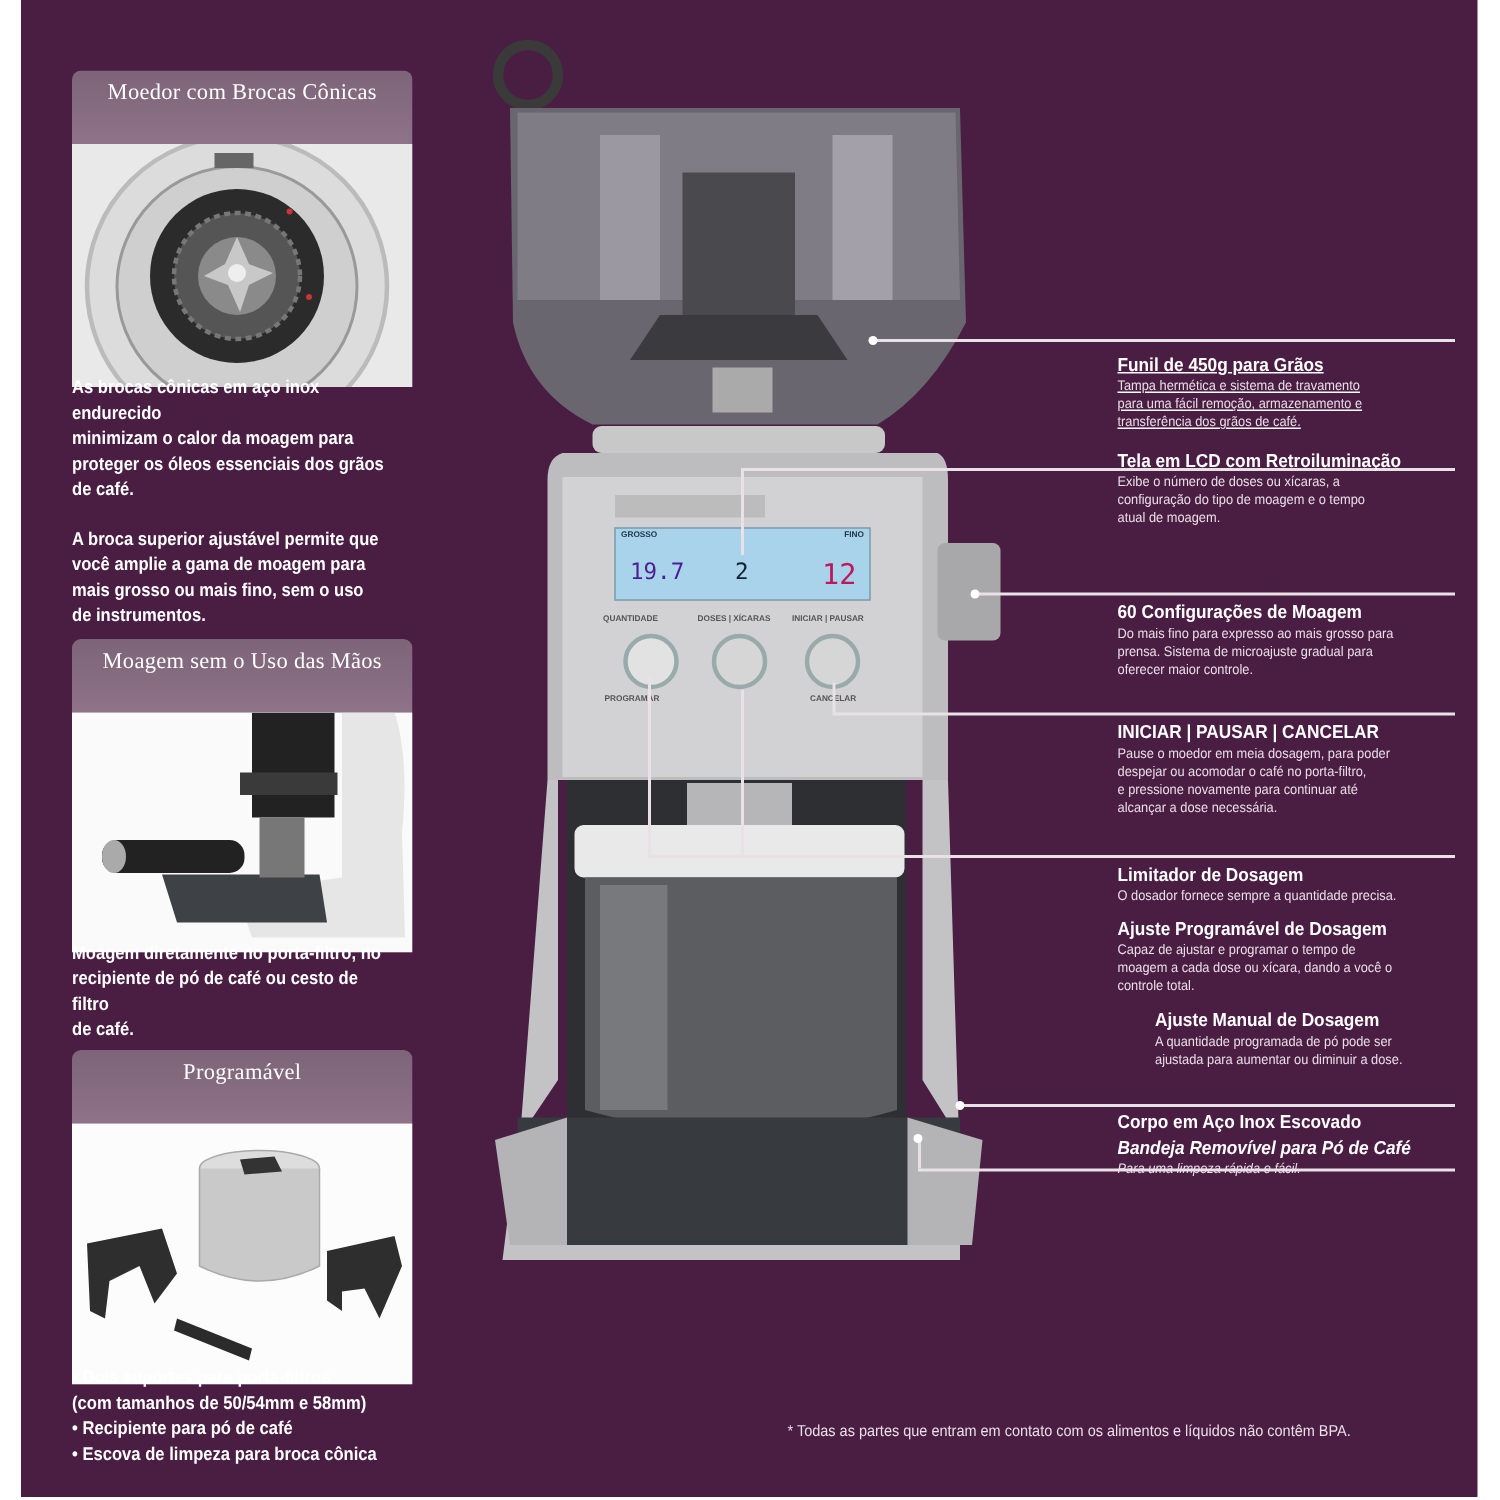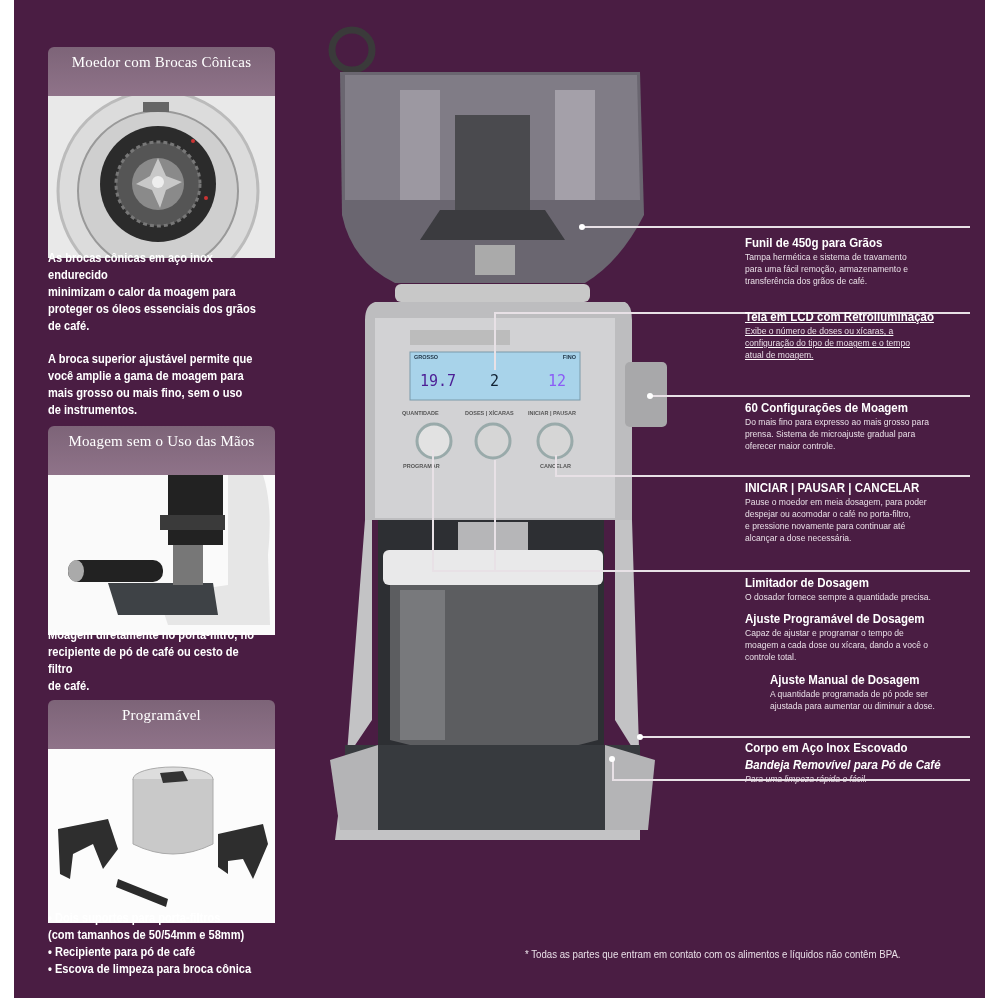--- a/index.html
+++ b/index.html
@@ -139,21 +139,21 @@
   <path d="M330 760 L378 745 L378 830 L340 830 Z" fill="#b4b4b6"></path>
   <path d="M655 760 L605 745 L605 830 L648 830 Z" fill="#b4b4b6"></path>
 </svg>
 
 <div class="g" style="left:414px; top:354px; width:164px; font-size:5.5px; color:#23384a; font-weight:bold;">
   <span>GROSSO</span>
   <span style="position:absolute; right:2px;">FINO</span>
 </div>
 <div class="g" style="left:420px; top:372px; font-size:15px; color:#4c1d95; font-family:'DejaVu Sans Mono', monospace;">19.7</div>
 <div class="g" style="left:490px; top:372px; font-size:15px; color:#123; font-family:'DejaVu Sans Mono', monospace;">2</div>
-<div class="g" style="left:548px; top:372px; font-size:15px; color:#8b5cf6; font-family:'DejaVu Sans Mono', monospace;">12</div>
+<div class="g" style="left:548px; top:372px; font-size:19px; color:#be185d; font-family:'DejaVu Sans Mono', monospace;">12</div>
 
 <div class="g" style="left:402px; top:410px; font-size:5.5px; font-weight:bold; color:#555;">QUANTIDADE</div>
 <div class="g" style="left:465px; top:410px; font-size:5.5px; font-weight:bold; color:#555;">DOSES | XÍCARAS</div>
 <div class="g" style="left:528px; top:410px; font-size:5.5px; font-weight:bold; color:#555;">INICIAR | PAUSAR</div>
 <div class="g" style="left:403px; top:463px; font-size:5.5px; font-weight:bold; color:#555;">PROGRAMAR</div>
 <div class="g" style="left:540px; top:463px; font-size:5.5px; font-weight:bold; color:#555;">CANCELAR</div>
 <div class="g" style="left:420px; top:425px; width:30px; height:30px; border-radius:50%;"></div>
 <div class="g" style="left:478px; top:425px; width:30px; height:30px; border-radius:50%;"></div>
 <div class="g" style="left:540px; top:425px; width:30px; height:30px; border-radius:50%;"></div>
 
@@ -173,27 +173,27 @@
 <div class="vline" style="left:432px; top:450px; height:120px;"></div>
 <div class="vline" style="left:494px; top:460px; height:110px;"></div>
 
 <div class="hline" style="left:640px; top:736px; width:330px;"></div>
 <div class="dot" style="left:637px; top:734px;"></div>
 
 <div class="hline" style="left:612px; top:779px; width:358px;"></div>
 <div class="vline" style="left:612px; top:759px; height:20px;"></div>
 <div class="dot" style="left:609px; top:756px;"></div>
 
-<div class="callout" style="top:236px;">
+<div class="callout" style="top:236px;text-decoration:underline;">
   <div class="t">Funil de 450g para Grãos</div>
   <div class="d">Tampa hermética e sistema de travamento
 para uma fácil remoção, armazenamento e
 transferência dos grãos de café.</div>
 </div>
-<div class="callout" style="top:310px;text-decoration:underline;">
+<div class="callout" style="top:300px;">
   <div class="t">Tela em LCD com Retroiluminação</div>
   <div class="d">Exibe o número de doses ou xícaras, a
 configuração do tipo de moagem e o tempo
 atual de moagem.</div>
 </div>
 <div class="callout" style="top:401px;">
   <div class="t">60 Configurações de Moagem</div>
   <div class="d">Do mais fino para expresso ao mais grosso para
 prensa. Sistema de microajuste gradual para
 oferecer maior controle.</div>

